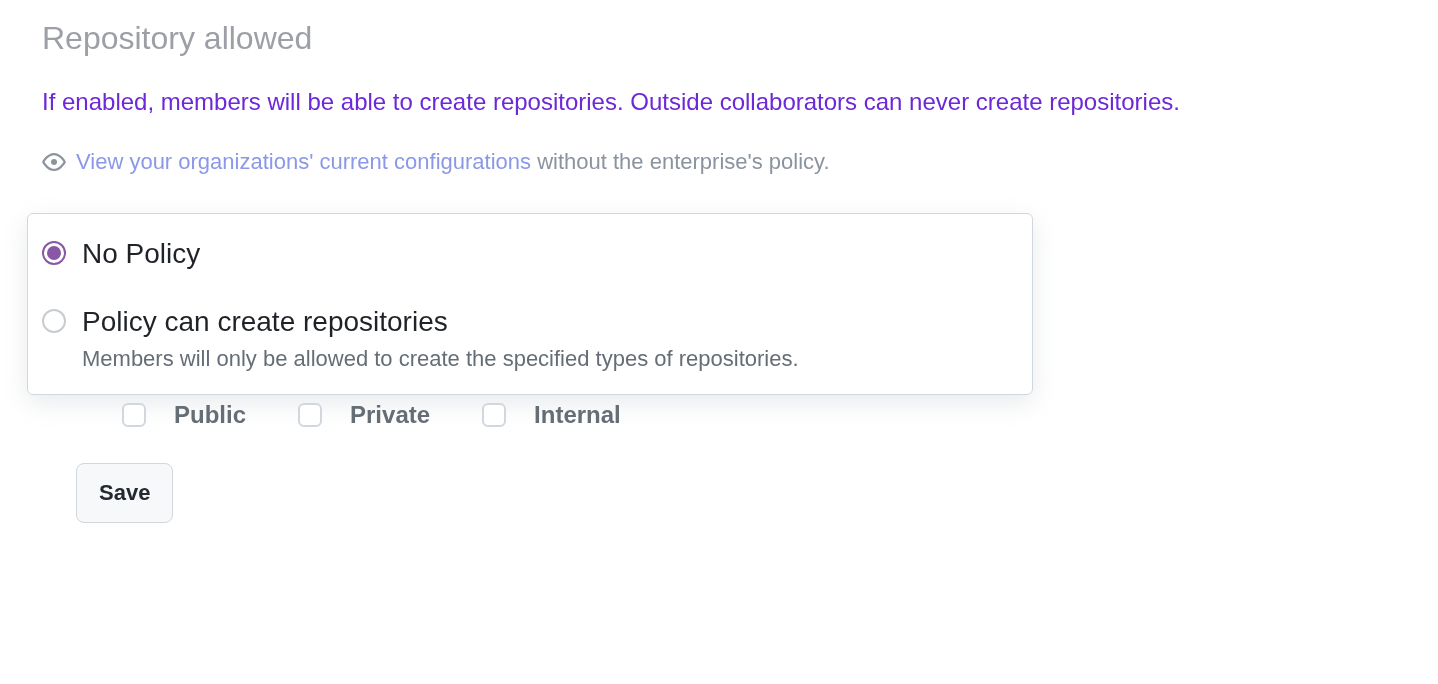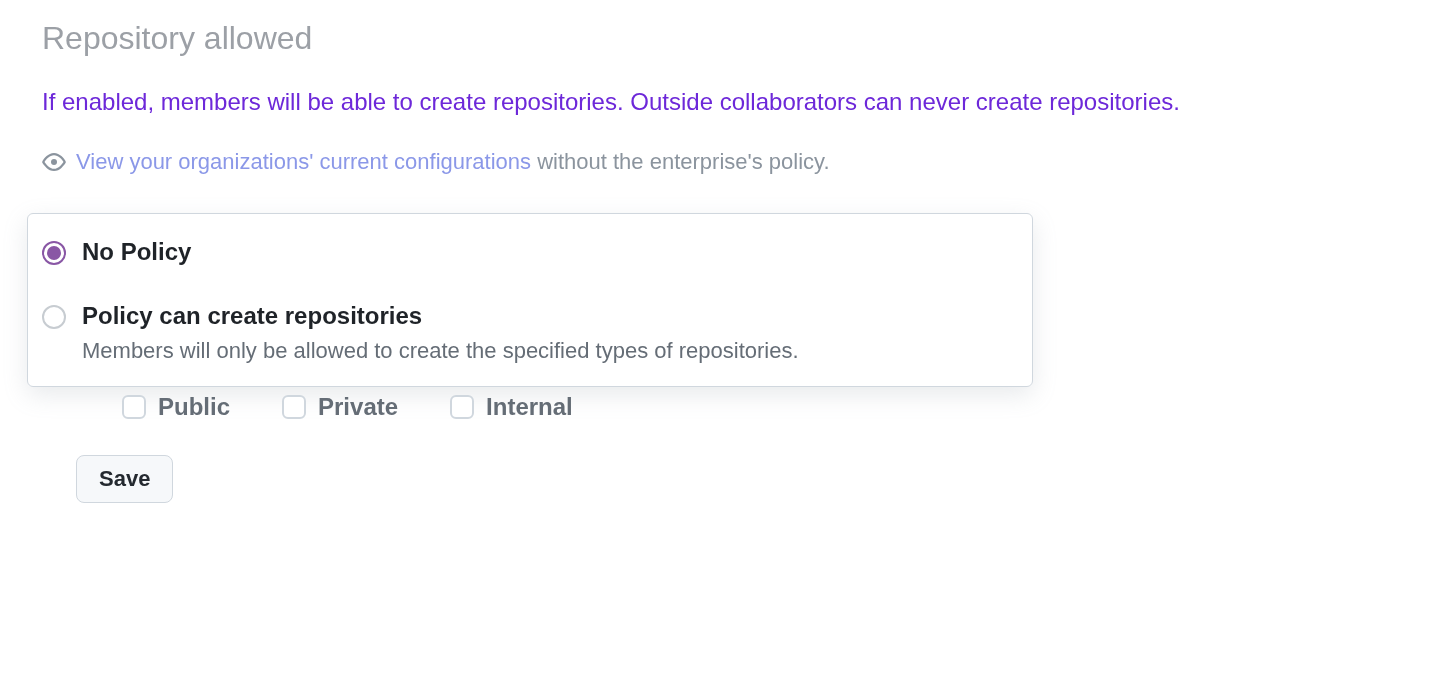--- a/index.html
+++ b/index.html
@@ -70,56 +70,56 @@
       content: "";
       position: absolute;
       top: 50%; left: 50%;
       width: 14px; height: 14px;
       background: #8957a5;
       border-radius: 50%;
       transform: translate(-50%, -50%);
     }
     .radio-body { flex: 1; }
     .radio-title {
-      font-size: 24px;
-      font-weight: 700;
+      font-size: 28px;
+      font-weight: 400;
       color: #1f2328;
       margin-bottom: 6px;
     }
     .radio-desc {
       font-size: 22px;
       color: #656d76;
       line-height: 1.4;
     }
     .checkbox-row {
       display: flex;
       gap: 52px;
       padding: 6px 0 0 80px;
       align-items: center;
       margin-bottom: 34px;
     }
     .checkbox-item {
       display: flex;
       align-items: center;
-      gap: 12px;
+      gap: 28px;
       font-size: 24px;
       font-weight: 600;
       color: #656d76;
       cursor: pointer;
     }
     .checkbox-box {
       width: 24px;
       height: 24px;
       border: 2px solid #d0d7de;
       border-radius: 6px;
       background: #fff;
     }
     .save-btn {
       margin-left: 34px;
-      padding: 10px 22px;
+      padding: 16px 22px;
       font-size: 22px;
       font-weight: 600;
       color: #24292f;
       background: #f6f8fa;
       border: 1px solid #d0d7de;
       border-radius: 8px;
       cursor: pointer;
     }
   </style>
 </head>

